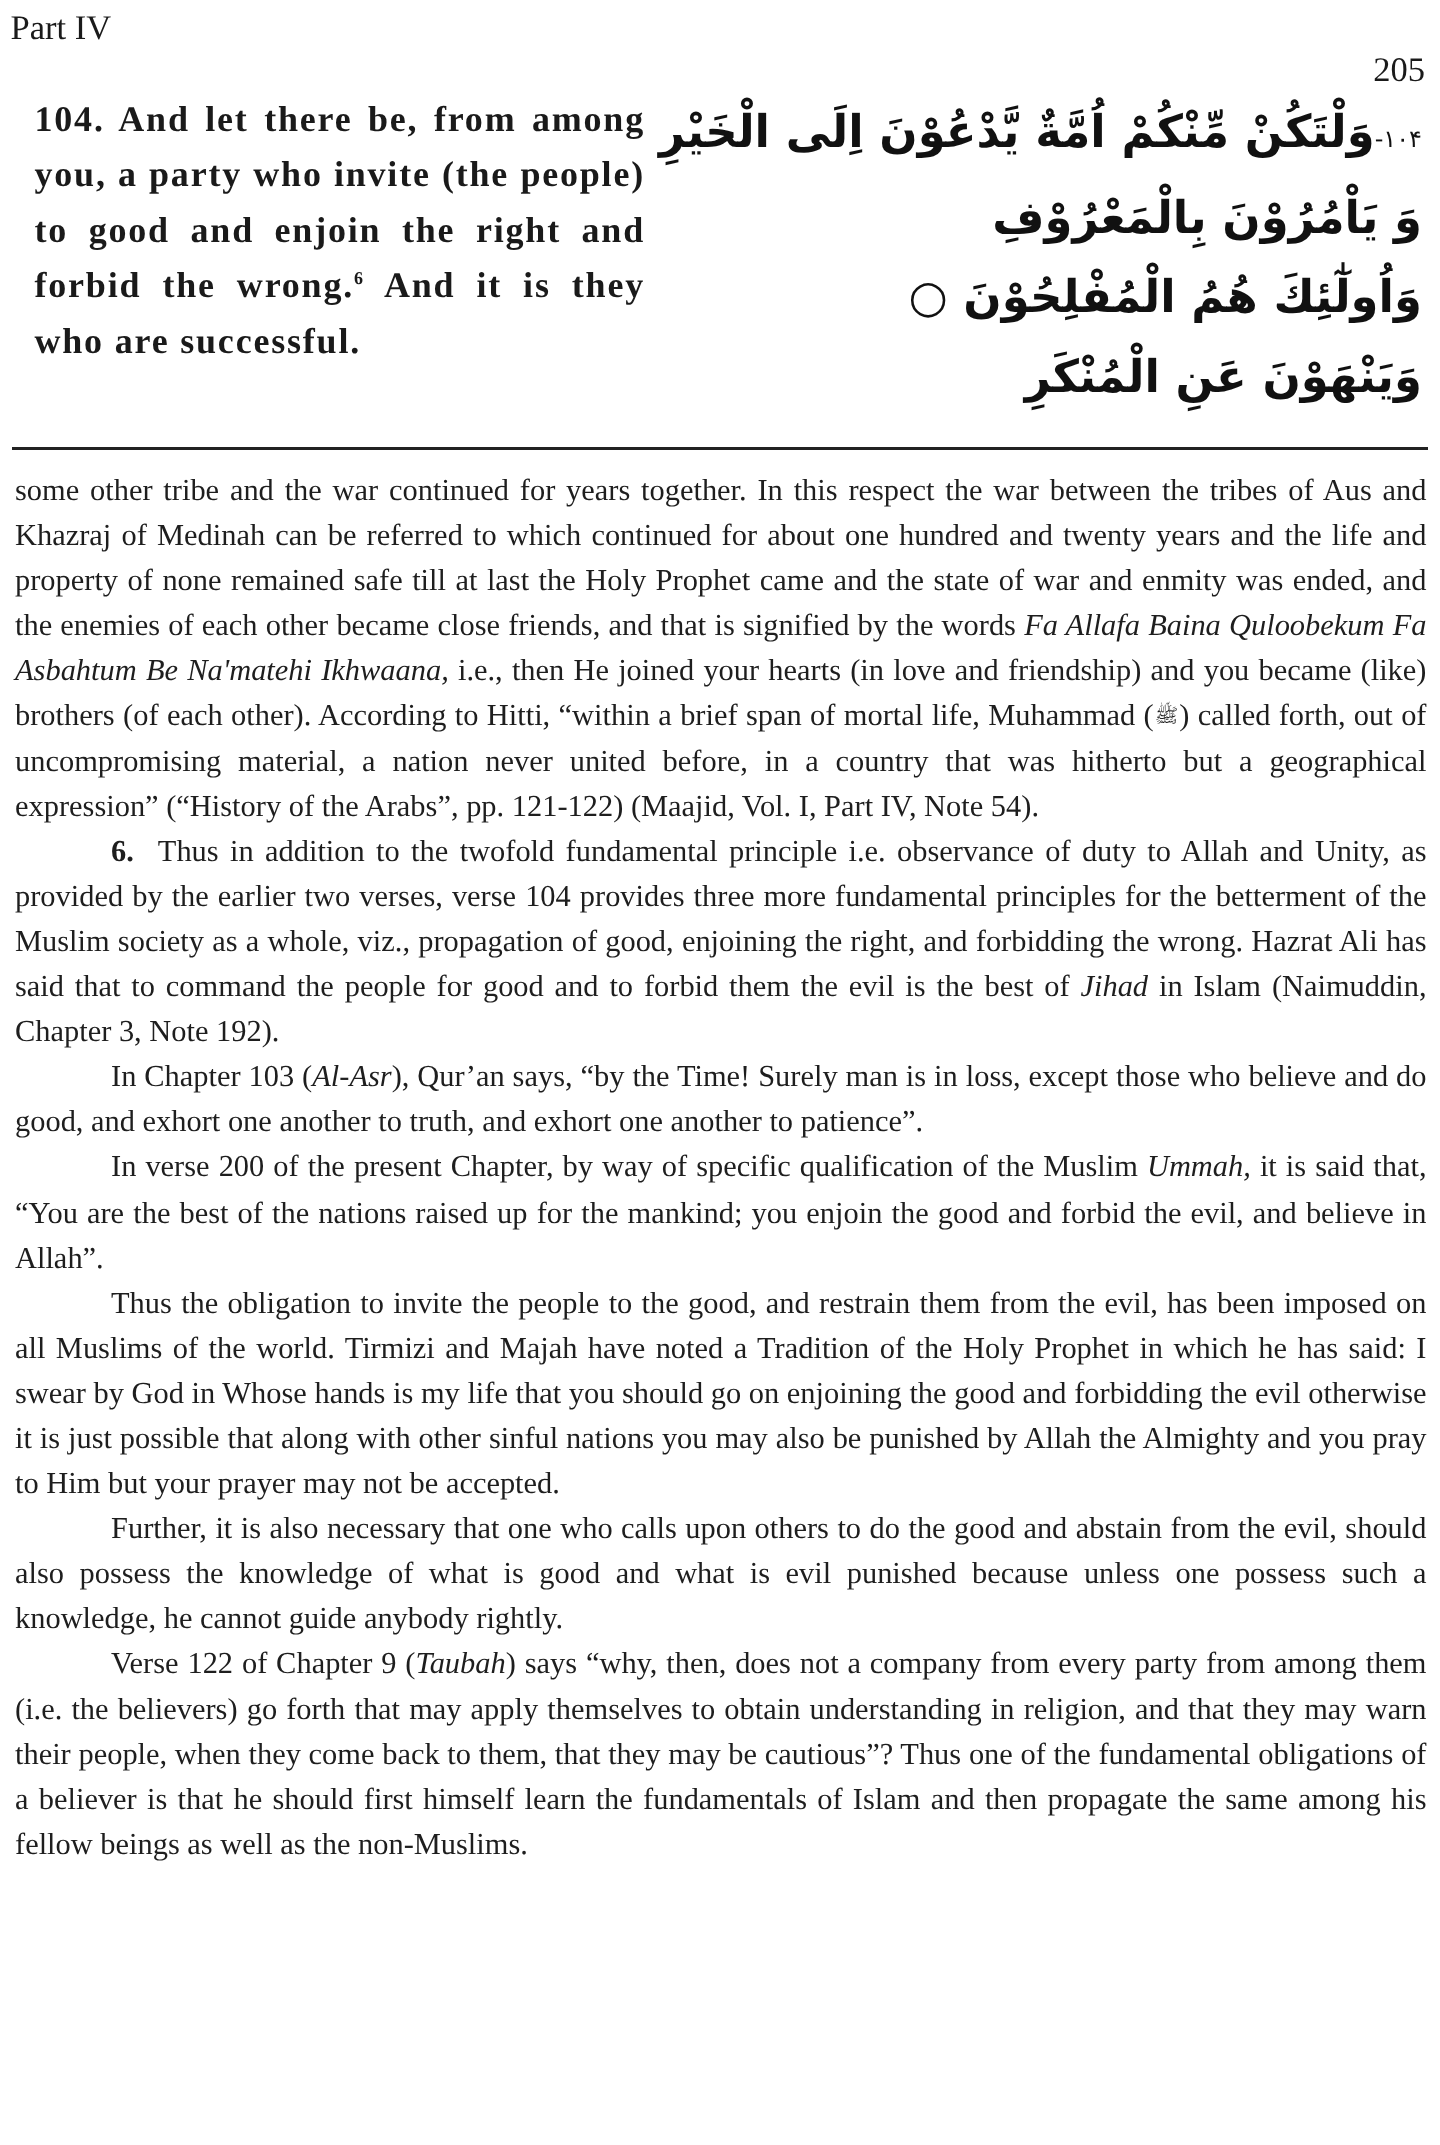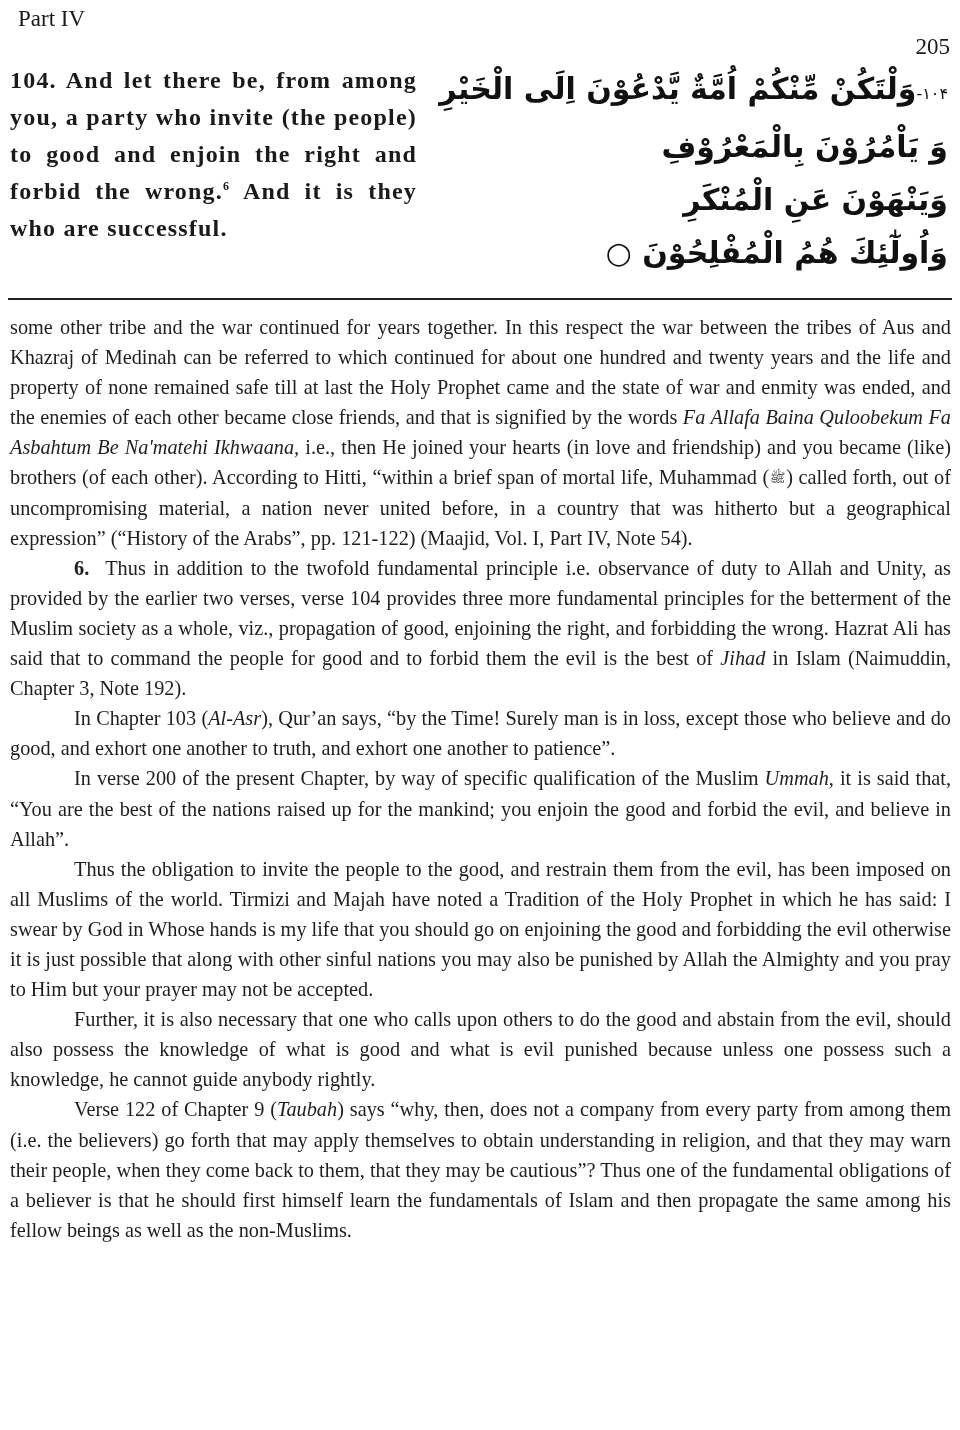--- a/index.html
+++ b/index.html
@@ -11,40 +11,40 @@
     width: 960px;
     height: 1430px;
     position: relative;
     overflow: hidden;
     color: #1a1a1a;
     font-family: "Liberation Serif", "DejaVu Serif", serif;
   }
   .running-head {
     position: absolute;
     top: 4px;
-    left: 18px;
+    left: 7px;
     right: 10px;
     height: 30px;
     font-size: 23px;
     line-height: 30px;
   }
   .running-head .part { position: absolute; left: 0; top: 0; }
   .running-head .chapter { position: absolute; left: 300px; top: 0; font-style: italic; }
   .running-head .page-no { position: absolute; right: 0; top: 0; margin-top: 28px; }
 
   .verse-block {
     position: absolute;
     top: 62px;
     left: 10px;
     width: 950px;
     height: 230px;
   }
   .verse-english {
     position: absolute;
-    left: 0;
+    left: 13px;
     top: 0;
     width: 407px;
     font-family: "Liberation Serif", "DejaVu Serif", serif;
     font-weight: bold;
     font-size: 24px;
     line-height: 37px;
     letter-spacing: 1.2px;
     text-align: justify;
     text-align-last: left;
   }
@@ -113,22 +113,22 @@
   <span class="part">Part IV</span>
   <span class="page-no">205</span>
 </div>
 
 <div class="verse-block">
   <div class="verse-english"><span>104. And let there be, from among you, a party who invite (the people) to good and enjoin the right and forbid the wrong.</span><sup>6</sup><span> And it is they who are successful.</span></div>
 
   <div class="verse-arabic">
     <span class="line"><span class="vnum">۱۰۴-</span><span>وَلْتَكُنْ مِّنْكُمْ اُمَّةٌ يَّدْعُوْنَ اِلَى الْخَيْرِ</span></span>
     <span class="line">وَ يَاْمُرُوْنَ بِالْمَعْرُوْفِ</span>
+    <span class="line">وَاُولٰٓئِكَ هُمُ الْمُفْلِحُوْنَ ○</span>
     <span class="line">وَيَنْهَوْنَ عَنِ الْمُنْكَرِ</span>
-    <span class="line">وَاُولٰٓئِكَ هُمُ الْمُفْلِحُوْنَ ○</span>
   </div>
 </div>
 
 <div class="divider"></div>
 
 <div class="commentary">
   <p class="cont"><span>some other tribe and the war continued for years together. In this respect the war between the tribes of Aus and Khazraj of Medinah can be referred to which continued for about one hundred and twenty years and the life and property of none remained safe till at last the Holy Prophet came and the state of war and enmity was ended,   and the enemies of each other became close friends, and that is signified by the words </span><em>Fa Allafa Baina Quloobekum Fa Asbahtum Be Na'matehi Ikhwaana,</em><span> i.e., then He joined your hearts (in love and friendship) and you became (like) brothers (of each other). According to Hitti, “within a brief span of mortal life, Muhammad (</span><span class="pbuh">ﷺ</span><span>) called forth, out of uncompromising material, a nation never united before, in a country that was hitherto but a geographical expression” (“History of the Arabs”, pp. 121-122) (Maajid, Vol. I, Part IV, Note 54).</span></p>
 
   <p><span class="note-num">6.</span><span>Thus in addition to the twofold fundamental principle i.e. observance of duty to Allah and Unity, as provided by the earlier two verses, verse 104 provides three more fundamental principles for the betterment of the Muslim society as a whole, viz., propagation of good, enjoining the right, and forbidding the wrong. Hazrat Ali has said that to command the people for good and to forbid them the evil is the best of </span><em>Jihad</em><span> in Islam (Naimuddin, Chapter 3, Note 192).</span></p>
 

